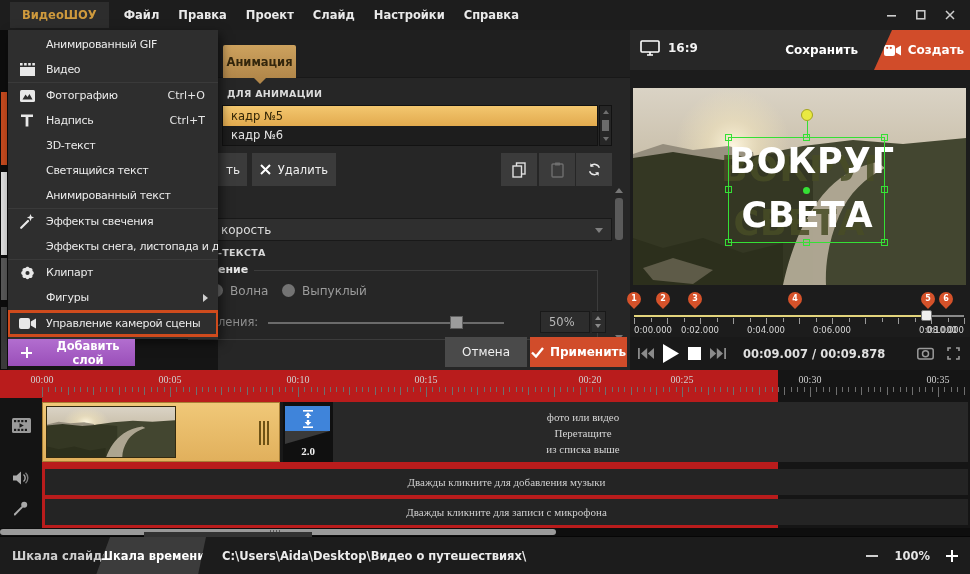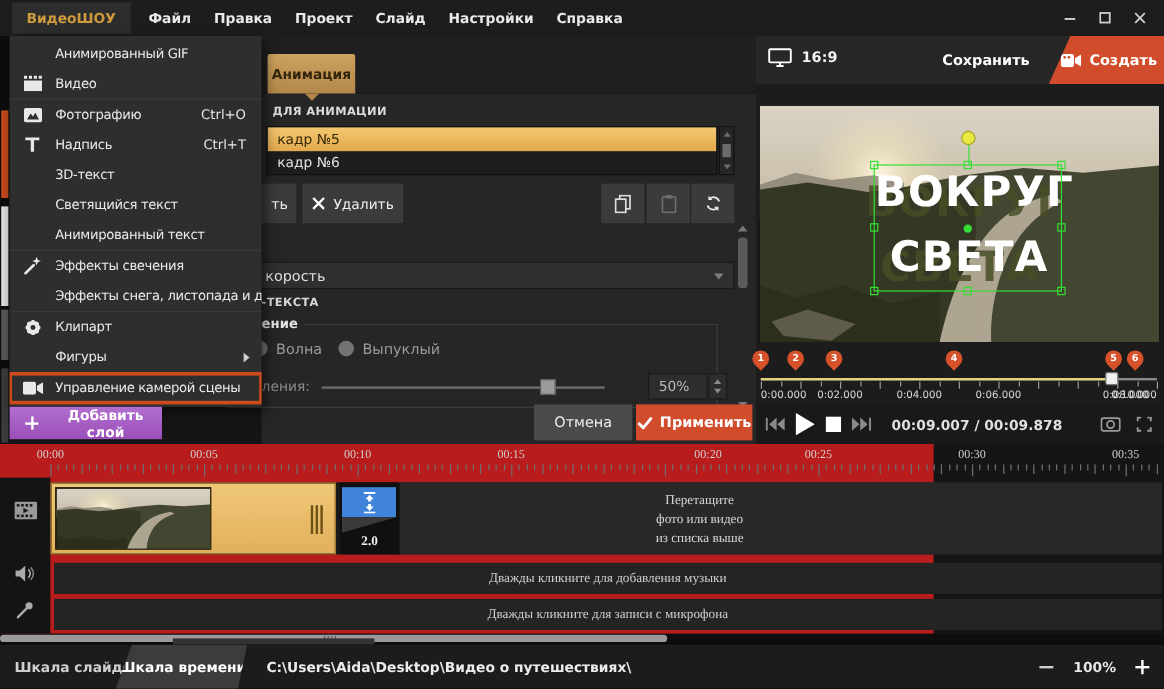--- a/index.html
+++ b/index.html
@@ -759,22 +759,22 @@
               <rect x="0" y="16.4" width="10" height="1.6" fill="#fff"></rect>
               <path d="M5 15.8 L8.4 12 H6.2 V10 H3.8 V12 H1.6 Z" fill="#fff"></path>
             </svg>
         </div>
         <div class="trans-fold"></div>
         <div class="trans-num">2.0</div>
       </div>
 
       <div class="dropzone">
         <div class="drop-hint">
+          <span>фото или видео</span>
           <span>Перетащите</span>
-          <span>фото или видео</span>
           <span>из списка выше</span>
         </div>
       </div>
     </div>
 
     <div class="music-row">Дважды кликните для добавления музыки</div>
     <div class="mic-row">Дважды кликните для записи с микрофона</div>
 
     <div class="hscroll">
       <div class="hthumb">

